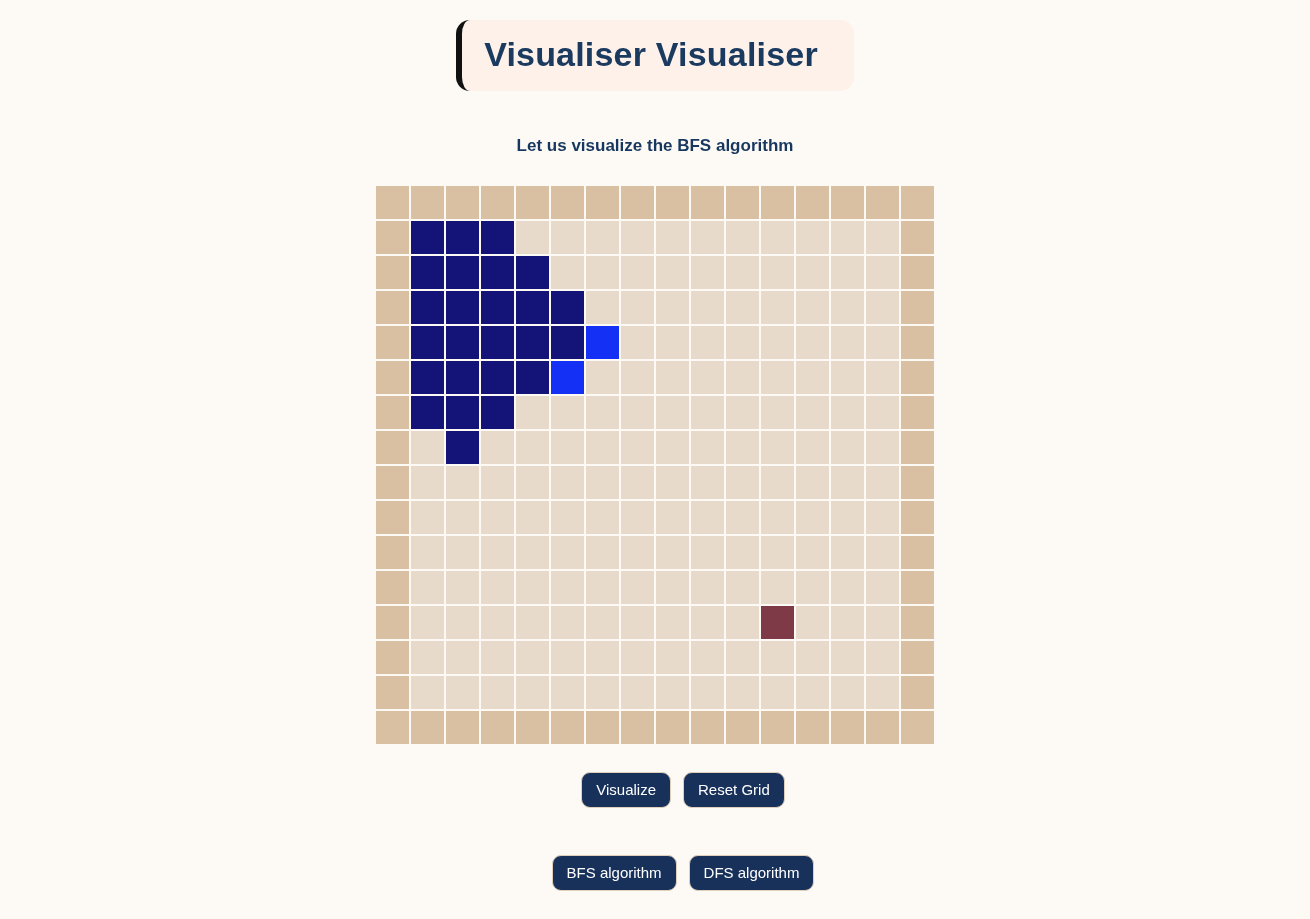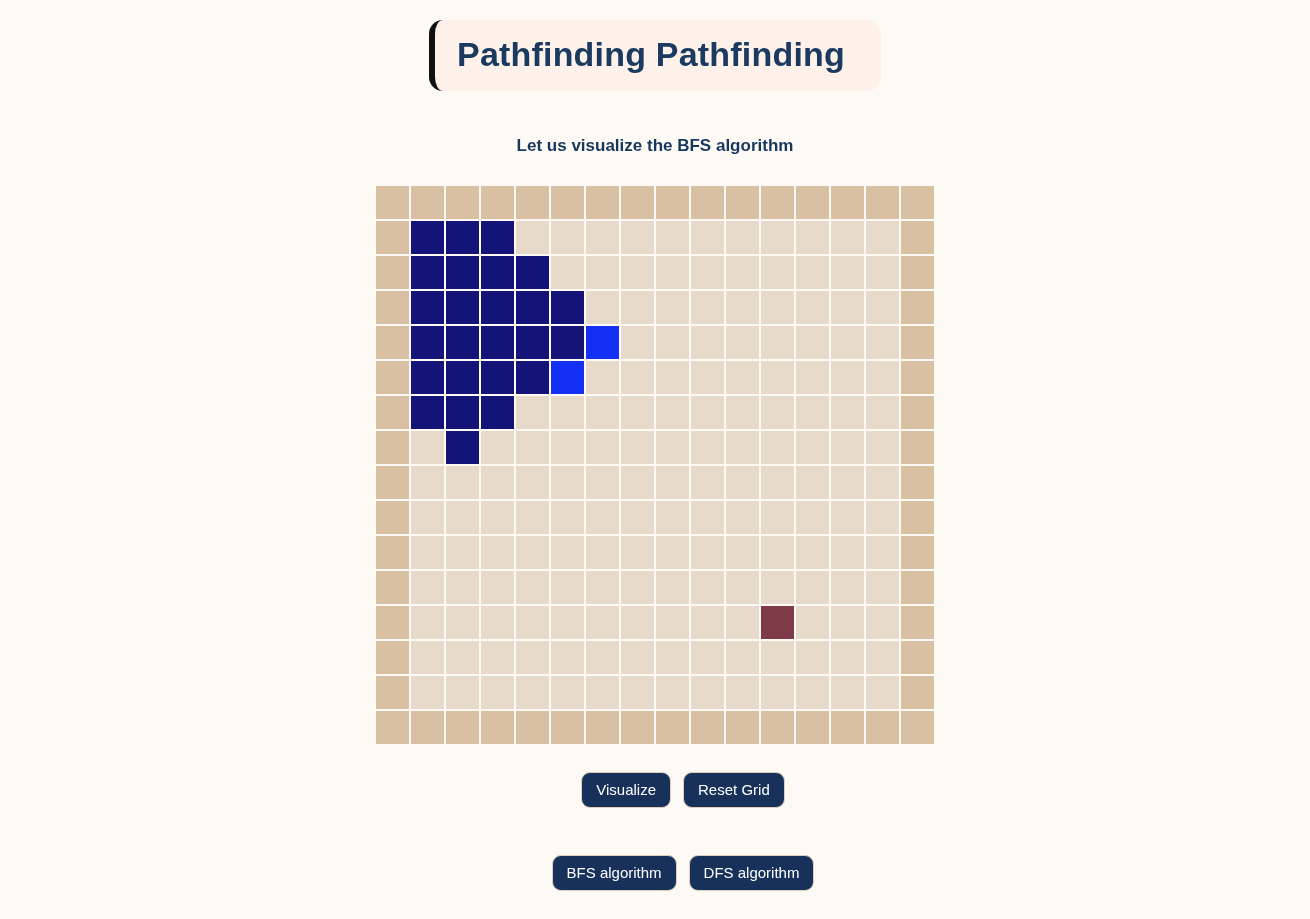--- a/index.html
+++ b/index.html
@@ -96,21 +96,21 @@
     line-height: 1;
     cursor: pointer;
     white-space: nowrap;
   }
 </style>
 </head>
 <body>
 
 <div id="title-banner-wrap">
   <div id="title-banner" style="background: rgb(253, 241, 234); border-left-color: rgb(17, 17, 17);">
-    <div id="page-title" style="color: rgb(27, 58, 96);">Pathfinding Pathfinding</div>
+    <div id="page-title" style="color: rgb(27, 58, 96);">Visualiser Visualiser</div>
   </div>
 </div>
 
 <div id="subtitle">Let us visualize the BFS algorithm</div>
 
 <div id="grid-wrap">
   <div id="grid" style="grid-template-columns: repeat(16, 33px); grid-template-rows: repeat(16, 33px); gap: 2px;">
       <div class="cell border" style="width: 33px; height: 33px; background: rgb(217, 192, 163);"></div>
       <div class="cell border" style="width: 33px; height: 33px; background: rgb(217, 192, 163);"></div>
       <div class="cell border" style="width: 33px; height: 33px; background: rgb(217, 192, 163);"></div>

